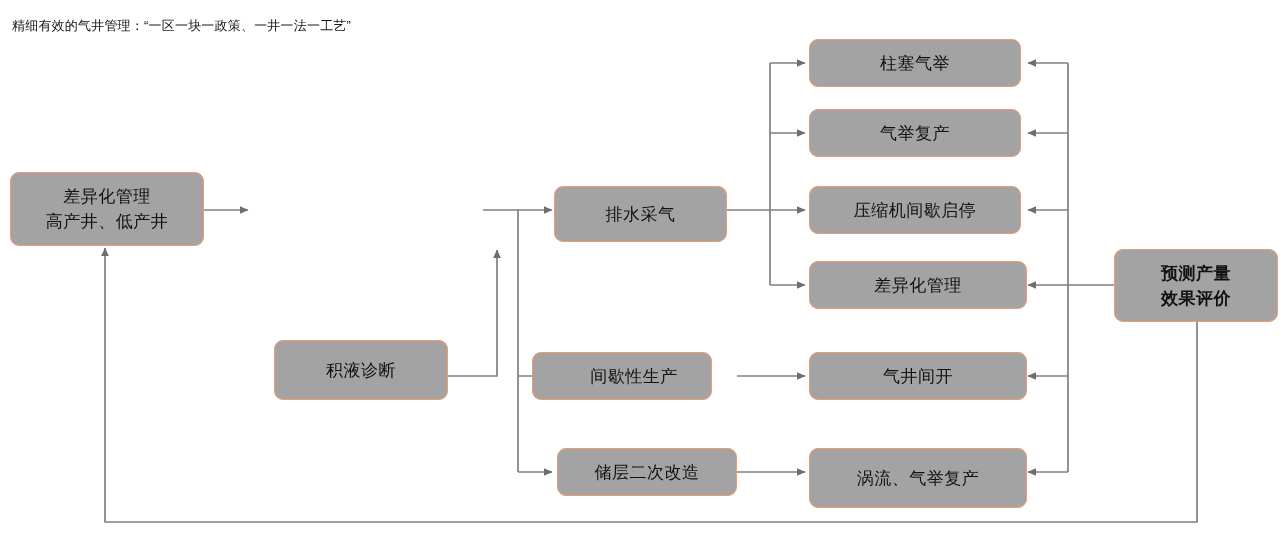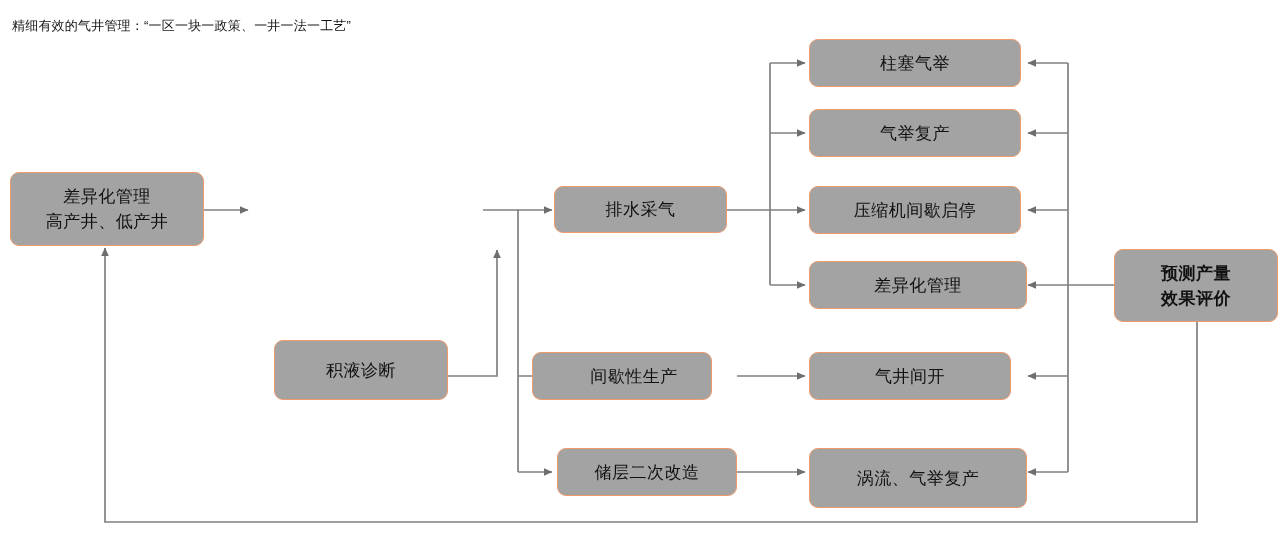--- a/index.html
+++ b/index.html
@@ -108,21 +108,21 @@
   <div class="node" style="left:10px; top:172px; width:194px; height:74px;">
     <span class="line1">差异化管理</span>
     <span class="line2">高产井、低产井</span>
   </div>
 
 
   <div class="node" style="left:274px; top:340px; width:174px; height:60px;">
     <span class="line1">积液诊断</span>
   </div>
 
-  <div class="node" style="left:554px; top:186px; width:173px; height:47px;">
+  <div class="node" style="left:554px; top:186px; width:173px; height:56px;">
     <span class="line1">排水采气</span>
   </div>
 
   <div class="node" style="left:532px; top:352px; width:180px; height:48px;padding-left:24px;">
     <span class="line1">间歇性生产</span>
   </div>
 
   <div class="node" style="left:557px; top:448px; width:180px; height:48px;">
     <span class="line1">储层二次改造</span>
   </div>
@@ -136,21 +136,21 @@
   </div>
 
   <div class="node" style="left:809px; top:186px; width:212px; height:48px;">
     <span class="line1">压缩机间歇启停</span>
   </div>
 
   <div class="node" style="left:809px; top:261px; width:218px; height:48px;">
     <span class="line1">差异化管理</span>
   </div>
 
-  <div class="node" style="left:809px; top:352px; width:202px; height:48px;">
+  <div class="node" style="left:809px; top:352px; width:218px; height:48px;">
     <span class="line1">气井间开</span>
   </div>
 
   <div class="node" style="left:809px; top:448px; width:218px; height:60px;">
     <span class="line1">涡流、气举复产</span>
   </div>
 
   <div class="node" style="left:1114px; top:249px; width:164px; height:73px;font-weight:bold;">
     <span class="line1">预测产量</span>
     <span class="line2">效果评价</span>

